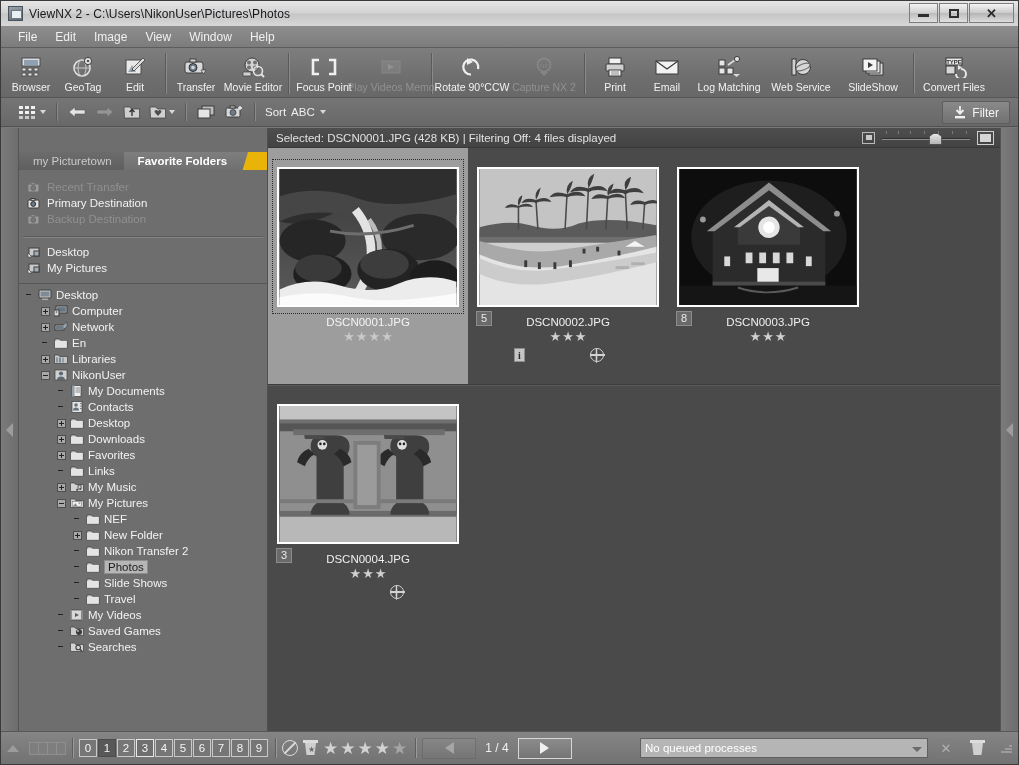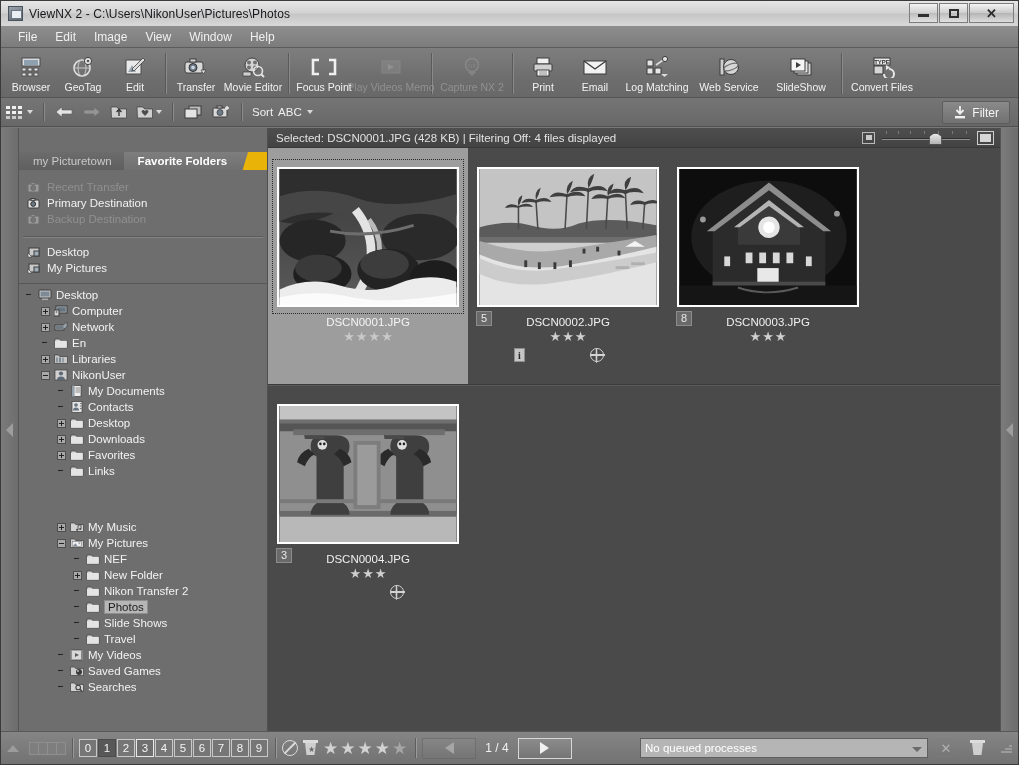--- a/index.html
+++ b/index.html
@@ -87,21 +87,21 @@
   .tbtn .ico { height: 25px; display:flex; align-items:center; justify-content:center; }
   .tbtn .lbl { font-size: 10.5px; color:#f2f2f2; margin-top:2px; white-space:nowrap; }
   .tbtn.disabled { opacity: .45; }
   .tbtn.disabled .lbl { color:#bdbdbd; }
 
   
   .toolbar2 {
     height: 29px;
     background: linear-gradient(180deg,#757575,#686868);
     border-bottom: 1px solid #515151;
-    display:flex; align-items:center; padding-left: 0; position:relative;
+    display:flex; align-items:center; padding-left: 13px; position:relative;
   }
   .t2btn {
     height: 22px; display:flex; align-items:center; gap:2px;
     padding: 0 4px; cursor:default;
   }
   .t2sep { width:1px; height:18px; background:#585858; margin:0 6px;
            box-shadow:1px 0 0 #8b8b8b; }
   .caret { width:0;height:0;border-left:3.5px solid transparent;
            border-right:3.5px solid transparent;border-top:4px solid #d9d9d9; }
   .sortlbl { font-size:11.5px; color:#efefef; margin-right:3px; }
@@ -480,20 +480,29 @@
             <path d="M10 8 L16 11 L10 14 Z" fill="#b5b5b5"></path>
           </svg>
         </span>
         <span class="lbl">Play Videos Memo</span>
       </div>
     </div>
 
     <div class="tsep"></div>
 
     <div class="tgroup">
+      <div class="tbtn xwide">
+        <span class="ico">
+          <svg width="26" height="22" viewBox="0 0 26 22">
+            <path d="M19 13 A7.5 7.5 0 1 0 12 18.5" fill="none" stroke="#f0f0f0" stroke-width="2.2"></path>
+            <path d="M8 2 L8 9 L14 6 Z" fill="#f0f0f0"></path>
+          </svg>
+        </span>
+        <span class="lbl">Rotate 90°CCW</span>
+      </div>
       <div class="tbtn xwide disabled">
         <span class="ico">
           <svg width="26" height="22" viewBox="0 0 26 22">
             <circle cx="13" cy="9" r="6.5" fill="none" stroke="#9e9e9e" stroke-width="1.5"></circle>
             <text x="13" y="11.5" font-size="6" fill="#9e9e9e" text-anchor="middle" font-family="sans-serif">NX</text>
             <path d="M9 16 l8 0 l-4 4 z" fill="#9e9e9e"></path>
           </svg>
         </span>
         <span class="lbl">Capture NX 2</span>
       </div>
@@ -877,21 +886,21 @@
           <div class="tnode" style="padding-left: 38px;">
             <span class="expander none"></span>
             <span class="ficon">
               <svg width="14" height="12" viewBox="0 0 14 12">
                 <path d="M1 2 h4.4 l1.2 1.6 h6.4 v7.2 h-12 z" fill="#d2d2d2" stroke="#3f3f3f" stroke-width=".7"></path>
                 <path d="M1 3.8 h11.8 v7 h-11.8 z" fill="#e4e4e4"></path>
               </svg>
             </span>
             <span class="tlabel">Links</span>
           </div>
-          <div class="tnode" style="padding-left: 38px; margin-top: 40px;">
+          <div class="tnode" style="padding-left: 38px;">
             <span class="expander plus"></span>
             <span class="ficon">
               <svg width="14" height="12" viewBox="0 0 14 12">
                 <path d="M0.5 2 h4 l1.2 1.5 h7.8 v7 h-13 z" fill="#d2d2d2" stroke="#3f3f3f" stroke-width=".7"></path>
                 <path d="M8 4.5 v4.2 M8 4.5 l3 -0.8 v4.2" stroke="#4a4a4a" stroke-width=".9" fill="none"></path>
                 <circle cx="7.2" cy="8.8" r="1.1" fill="#4a4a4a"></circle>
                 <circle cx="10.2" cy="8" r="1.1" fill="#4a4a4a"></circle>
               </svg>
             </span>
             <span class="tlabel">My Music</span>

